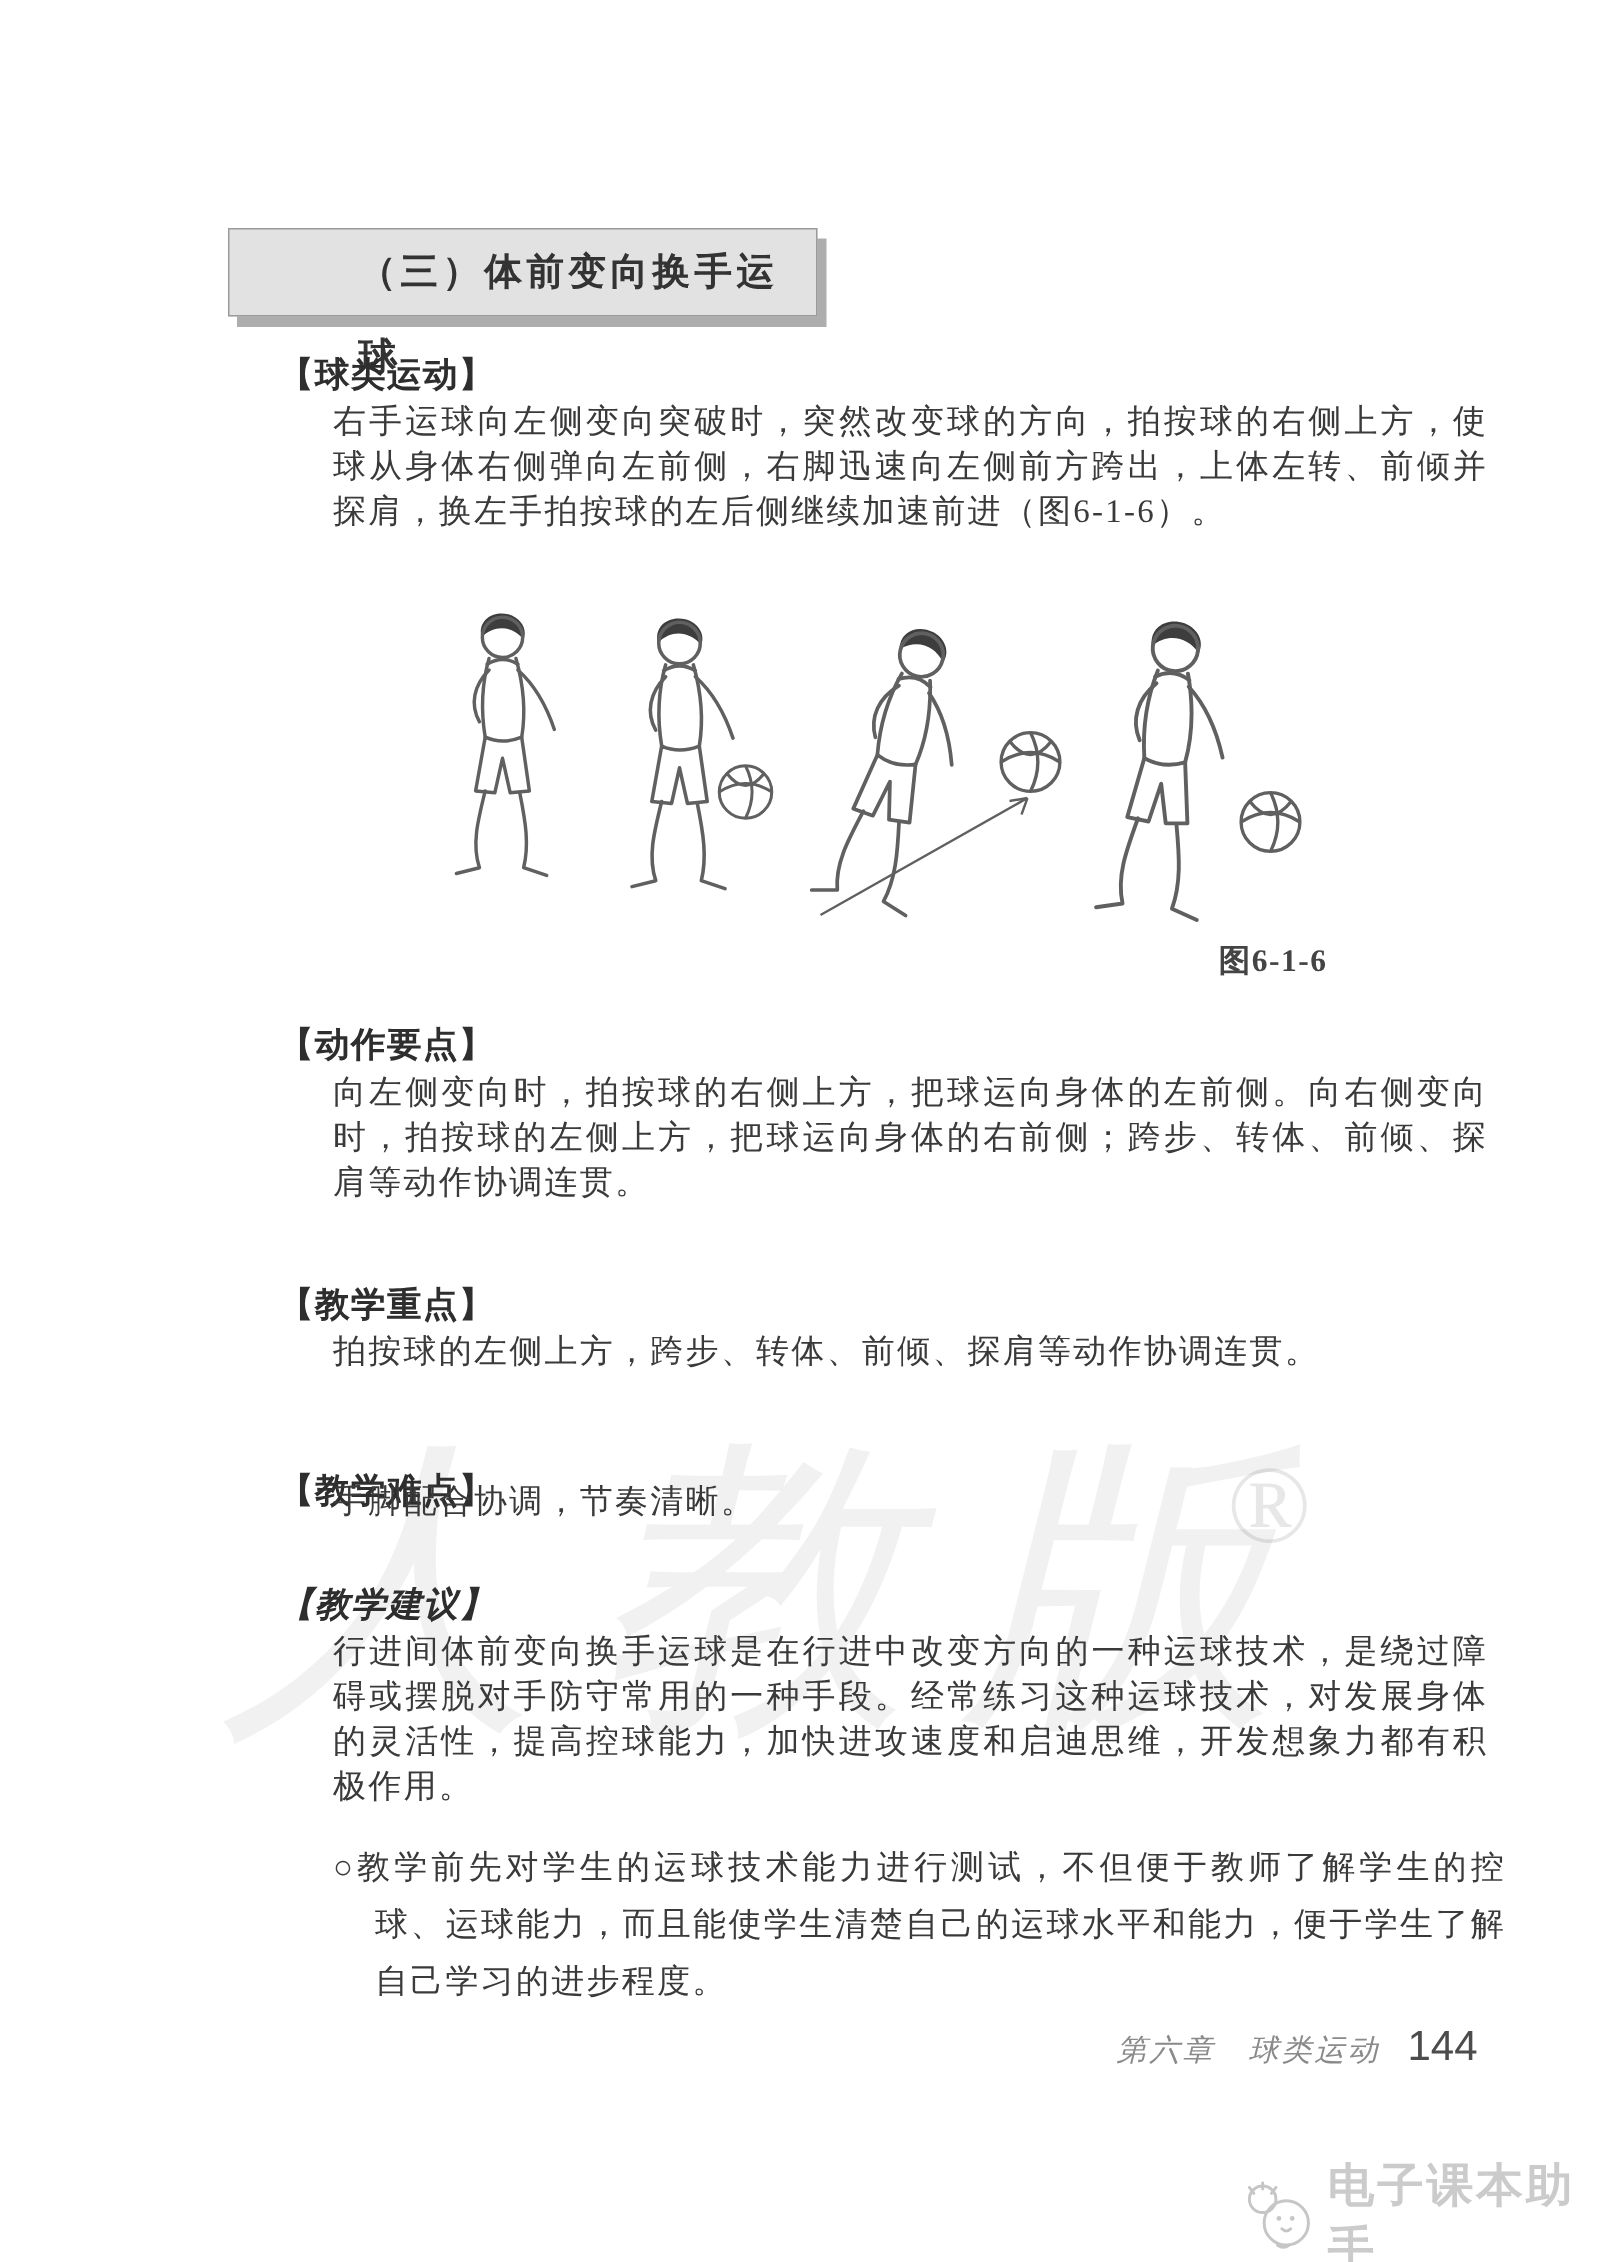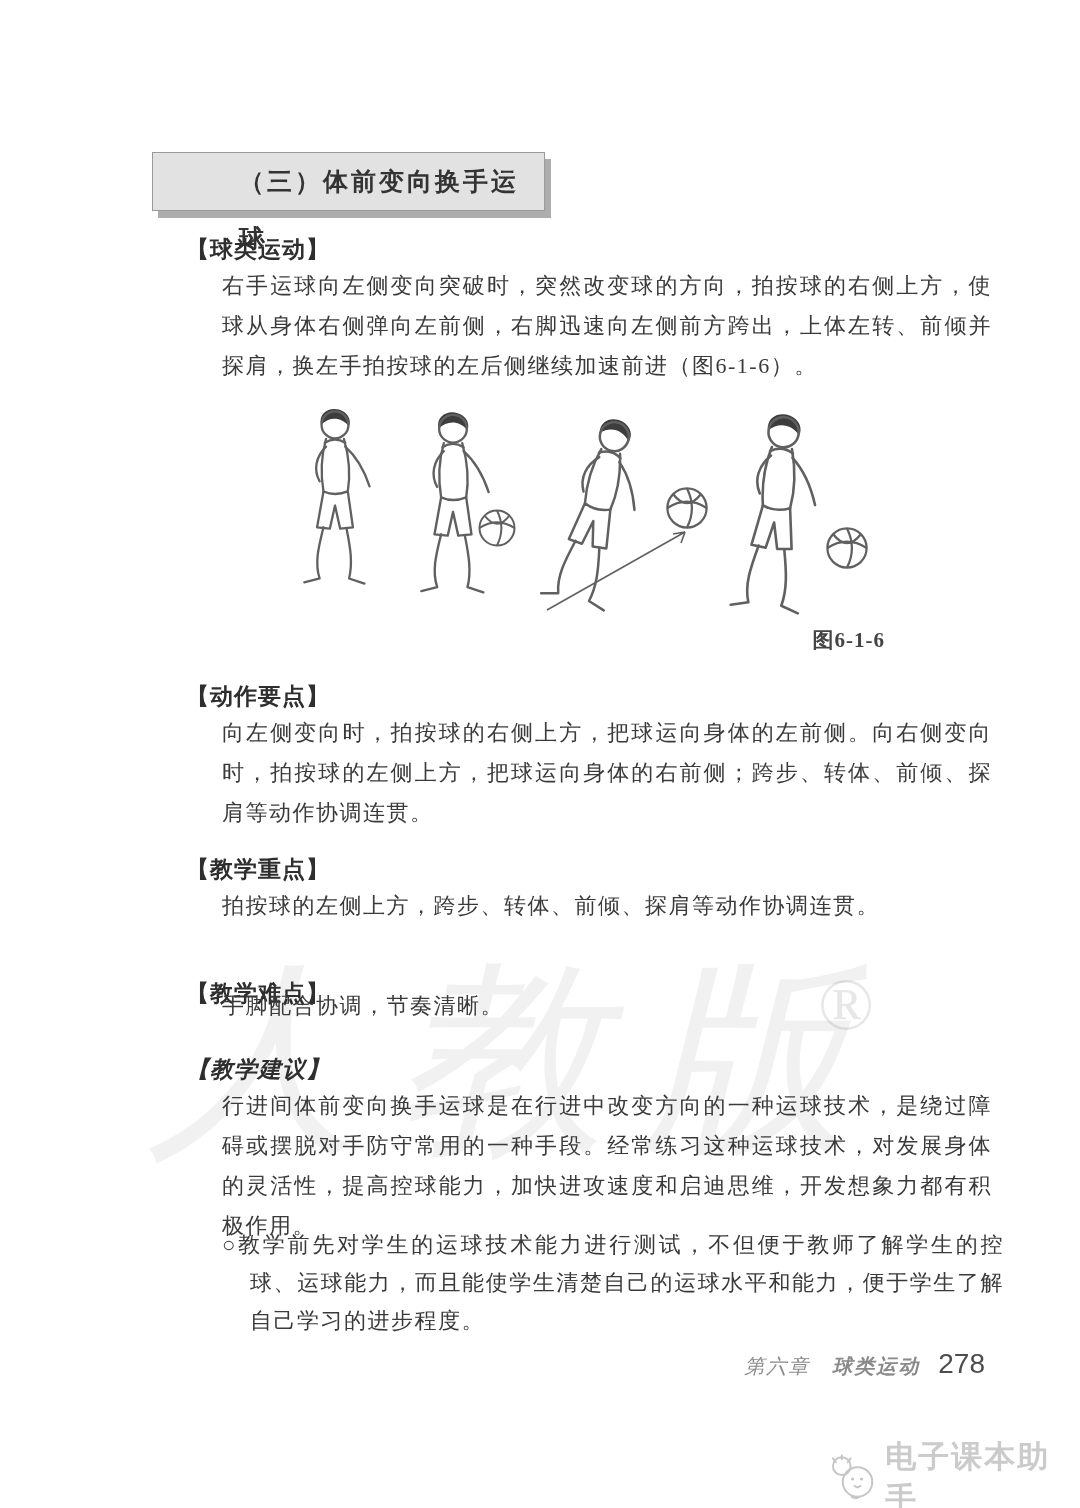--- a/index.html
+++ b/index.html
@@ -57,21 +57,21 @@
     font-family:"Liberation Sans", sans-serif;
     font-weight:700;
     font-size:23px;
     letter-spacing:1px;
     color:#2e2e2e;
   }
   .sec-body {
     position:absolute; left:222px;
     width:770px;
     font-size:22px;
-    line-height:40px;
+    line-height:30px;
     letter-spacing:1.5px;
     text-align:justify;
     color:#3a3a3a;
   }
   .sec-body.hanging {
     padding-left:28px;
     text-indent:-28px;
     line-height:38px;
     width:782px;
   }
@@ -97,21 +97,21 @@
     width:425px;
     text-align:right;
     white-space:nowrap;
   }
   .footer .chapter, .footer .part {
     font-style:italic;
     font-size:20px;
     letter-spacing:2px;
     color:#8a8a8a;
   }
-  .footer .part { margin-left:18px;font-weight:bold; }
+  .footer .part { margin-left:18px; }
   .footer .pagenum {
     margin-left:14px;
     font-family:"Liberation Sans", sans-serif;
     font-size:28px;
     color:#4c4c4c;
   }
 
   
   .brand {
     position:absolute; left:828px; top:1436px;
@@ -185,21 +185,21 @@
   <div class="sec-heading" style="top:954px;margin-top:24px;">【教学难点】</div>
   <div class="sec-body" style="top:986px;">手脚配合协调，节奏清晰。</div>
 
   <div class="sec-heading" style="top:1054px;font-style:italic;">【教学建议】</div>
   <div class="sec-body" style="top:1086px;">行进间体前变向换手运球是在行进中改变方向的一种运球技术，是绕过障碍或摆脱对手防守常用的一种手段。经常练习这种运球技术，对发展身体的灵活性，提高控球能力，加快进攻速度和启迪思维，开发想象力都有积极作用。</div>
   <div class="sec-body hanging" style="top:1226px;">○教学前先对学生的运球技术能力进行测试，不但便于教师了解学生的控球、运球能力，而且能使学生清楚自己的运球水平和能力，便于学生了解自己学习的进步程度。</div>
 
   <div class="footer">
     <span class="chapter">第六章</span>
     <span class="part">球类运动</span>
-    <span class="pagenum">278</span>
+    <span class="pagenum">144</span>
   </div>
 
   <div class="brand">
     <svg class="brand-icon" viewBox="0 0 52 52">
       <g fill="none" stroke="#c6c6c6" stroke-width="2" stroke-linecap="round">
         <circle cx="14" cy="14" r="9"></circle>
         <path d="M8,10 l-3,-4 M14,7 l0,-4 M20,10 l3,-4"></path>
         <circle cx="30" cy="30" r="15"></circle>
         <circle cx="25" cy="27" r="1.6" fill="#c6c6c6" stroke="none"></circle>
         <circle cx="34" cy="27" r="1.6" fill="#c6c6c6" stroke="none"></circle>

